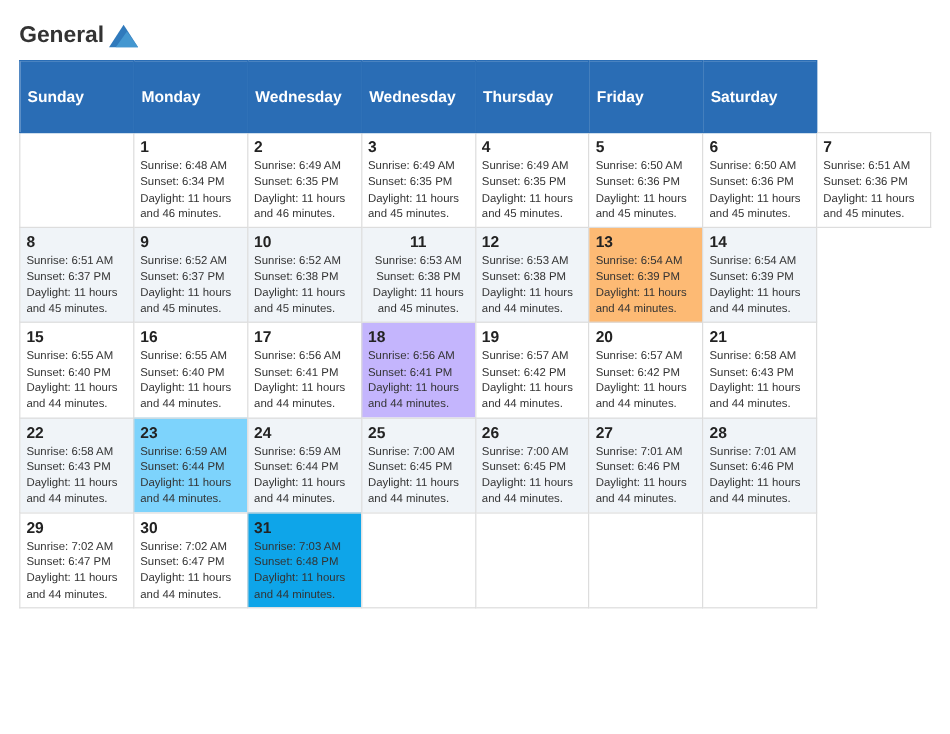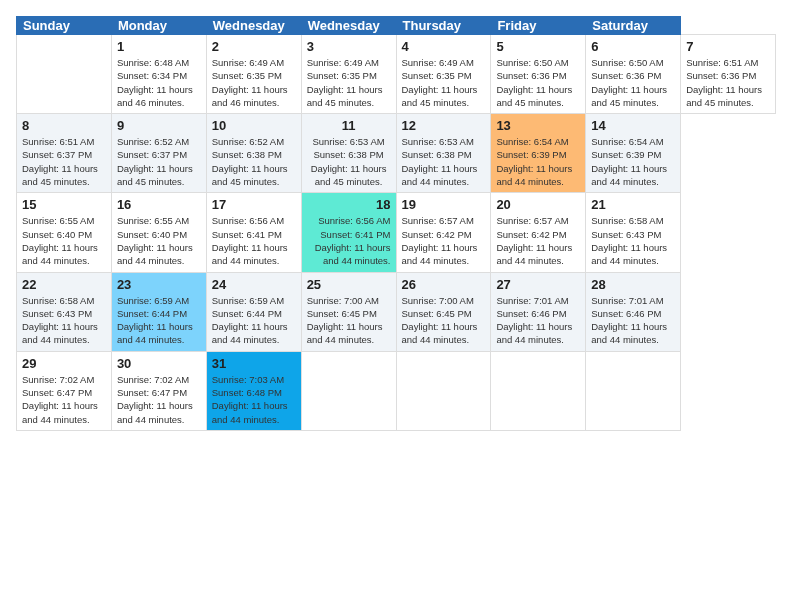--- a/index.html
+++ b/index.html
@@ -44,21 +44,21 @@
     }
     table {
       width: 100%;
       border-collapse: collapse;
       table-layout: fixed;
     }
     th {
       background-color: #2a6db5;
       color: white;
       text-align: left;
-      padding: 1px 6px;
+      padding: 22px 6px;
       font-size: 13px;
       font-weight: bold;
       border: 1px solid #2a6db5;
     }
     td {
       vertical-align: top;
       padding: 4px 5px;
       font-size: 10px;
       color: #333;
       border: 1px solid #ddd;
@@ -83,20 +83,38 @@
       line-height: 1.4;
     }
     .empty-cell {
       background-color: #fff !important;
     }
   </style>
 </head>
 <body>
 
 <div class="container">
+  <div class="header">
+    <div class="logo">
+      <div>
+        <div style="display:flex;align-items:center;">
+          <span style="font-size:19px;font-weight:bold;color:#333;">General</span>
+          <svg class="logo-icon" viewBox="0 0 30 28" xmlns="http://www.w3.org/2000/svg">
+            <polygon points="2,24 15,4 28,24" fill="#1a6bb5" opacity="0.9"></polygon>
+            <polygon points="8,24 18,10 28,24" fill="#4a9fd4" opacity="0.8"></polygon>
+          </svg>
+        </div>
+        <div style="font-size:19px;font-weight:bold;color:#1a6bb5;margin-top:-4px;"></div>
+      </div>
+    </div>
+    <div class="title-section">
+      <div class="month-year"></div>
+      <div class="location"></div>
+    </div>
+  </div>
 
   <table>
     <thead>
       <tr>
       <th>Sunday</th>
           <th>Monday</th>
           <th>Wednesday</th>
           <th>Wednesday</th>
           <th>Thursday</th>
           <th>Friday</th>
@@ -222,21 +240,21 @@
 Daylight: 11 hours
 and 44 minutes.</div>
           </td>
           <td style="background-color: rgb(255, 255, 255);">
             <span class="day-num">17</span>
             <div class="day-info" style="white-space: pre-line;">Sunrise: 6:56 AM
 Sunset: 6:41 PM
 Daylight: 11 hours
 and 44 minutes.</div>
           </td>
-          <td style="background-color: #5eead4; text-align: right;">
+          <td style="background-color: #c4b5fd;">
             <span class="day-num">18</span>
             <div class="day-info" style="white-space: pre-line;">Sunrise: 6:56 AM
 Sunset: 6:41 PM
 Daylight: 11 hours
 and 44 minutes.</div>
           </td>
           <td style="background-color: rgb(255, 255, 255);">
             <span class="day-num">19</span>
             <div class="day-info" style="white-space: pre-line;">Sunrise: 6:57 AM
 Sunset: 6:42 PM

